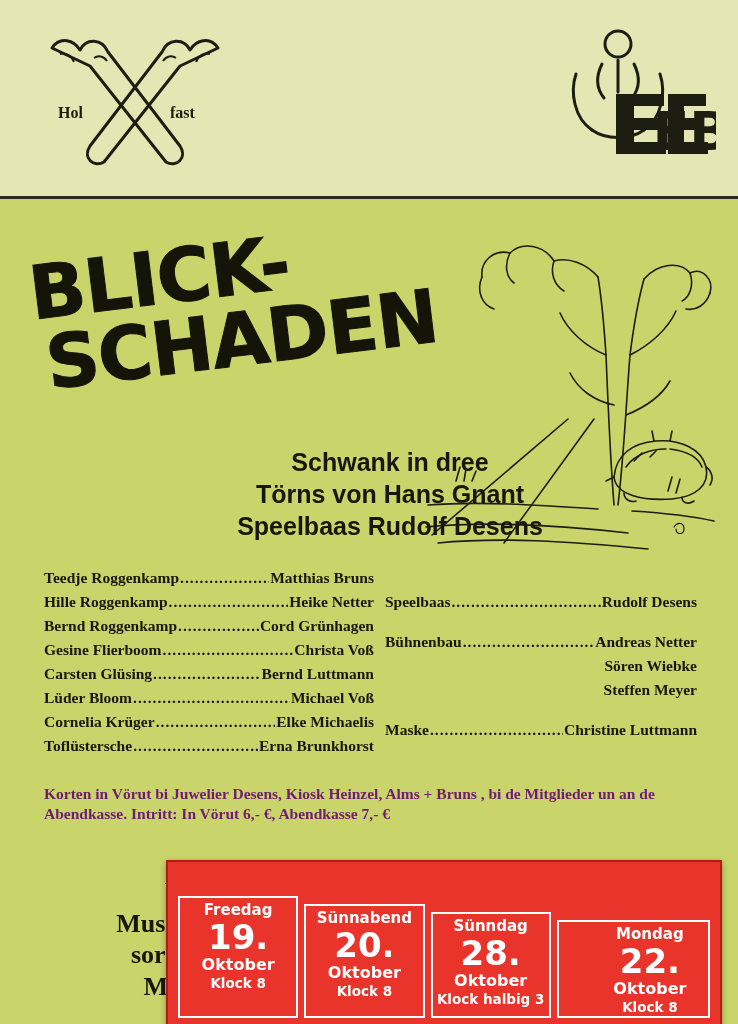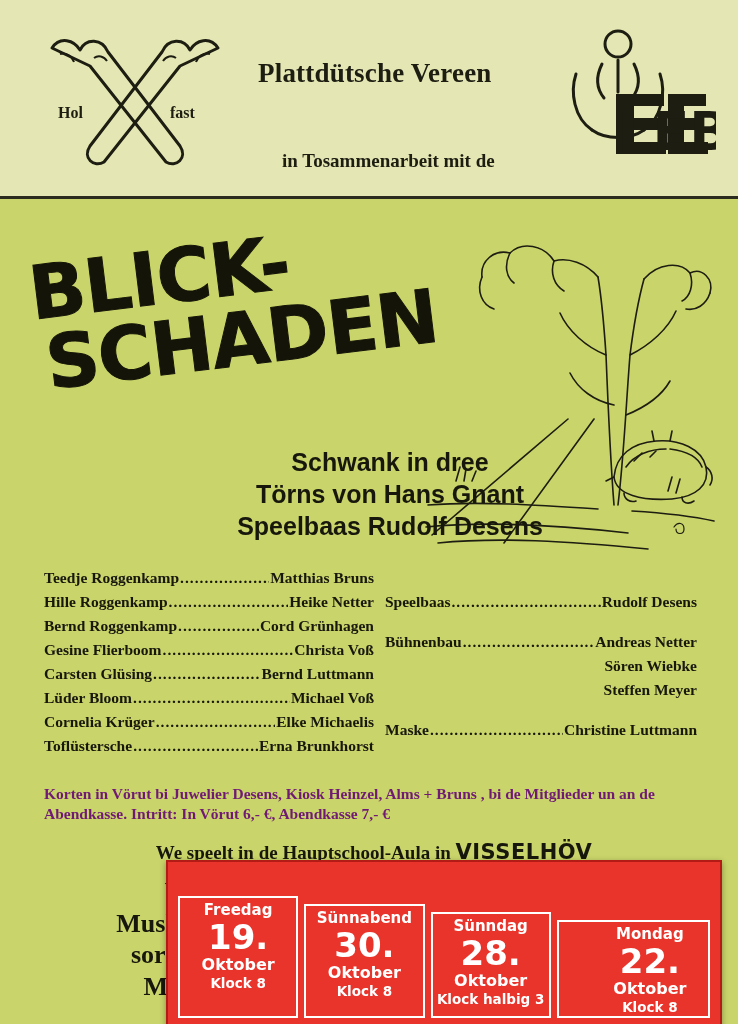--- a/index.html
+++ b/index.html
@@ -265,24 +265,22 @@
           <path d="M180,36 C174,34 168,38 166,44" stroke-width="2"></path>
           <path d="M64,40 C68,37 74,38 77,43" stroke-width="2"></path>
           <path d="M146,40 C142,37 136,38 133,43" stroke-width="2"></path>
         </g>
         <text x="28" y="100" font-family="Liberation Serif, serif" font-size="16" font-weight="bold" fill="#1d1d12">Hol</text>
         <text x="140" y="100" font-family="Liberation Serif, serif" font-size="16" font-weight="bold" fill="#1d1d12">fast</text>
       </svg>
     </div>
 
     <div class="header-title">
-      <div>Plattdütsche Vereen</div>
-    </div>
-
-    <div class="header-sub">in Tosammenarbeit mit de</div>
+    </div>
+
 
     <div class="leb-logo">
       <svg viewBox="0 0 160 150" width="160" height="150" aria-hidden="true">
         <g fill="none" stroke="#1d1d12" stroke-width="3" stroke-linecap="round">
           <circle cx="62" cy="22" r="13"></circle>
           <path d="M46,42 C40,54 40,66 48,76"></path>
           <path d="M78,42 C84,54 84,66 76,76"></path>
           <path d="M20,52 C14,70 18,96 36,108"></path>
           <path d="M104,52 C110,70 106,96 88,108"></path>
           <path d="M36,108 C50,118 74,118 88,108"></path>
@@ -416,42 +414,39 @@
     <div style="height:16px"></div>
     <div class="cast-row">
       <span class="cast-role">Maske</span>
       <span class="cast-dots">..............................................</span>
       <span class="cast-name">Christine Luttmann</span>
     </div>
   </div>
 
   <div class="info">Korten in Vörut bi Juwelier Desens, Kiosk Heinzel, Alms + Bruns , bi de Mitglieder un an de Abendkasse. Intritt: In Vörut 6,- €, Abendkasse 7,- €</div>
 
-  <div class="venue">
-    <span>We speelt in de Hauptschool-Aula in </span><span class="place">VISSELHÖV</span>
-  </div>
 
   <div class="music">
     <div>Us</div>
     <div>Muskanten</div>
     <div>sorgt för</div>
     <div>Musik</div>
   </div>
 
   <div class="dates">
     <div class="dates-grid">
       <div class="date-card c1">
         <div class="date-day">Freedag</div>
         <div class="date-num">19.</div>
         <div class="date-month">Oktober</div>
         <div class="date-time">Klock 8</div>
       </div>
       <div class="date-card c2">
         <div class="date-day">Sünnabend</div>
-        <div class="date-num">30.</div>
+        <div class="date-num">20.</div>
         <div class="date-month">Oktober</div>
         <div class="date-time">Klock 8</div>
       </div>
       <div class="date-card c3">
         <div class="date-day">Sünndag</div>
         <div class="date-num">28.</div>
         <div class="date-month">Oktober</div>
         <div class="date-time">Klock halbig 3</div>
       </div>
       <div class="date-card c4">

